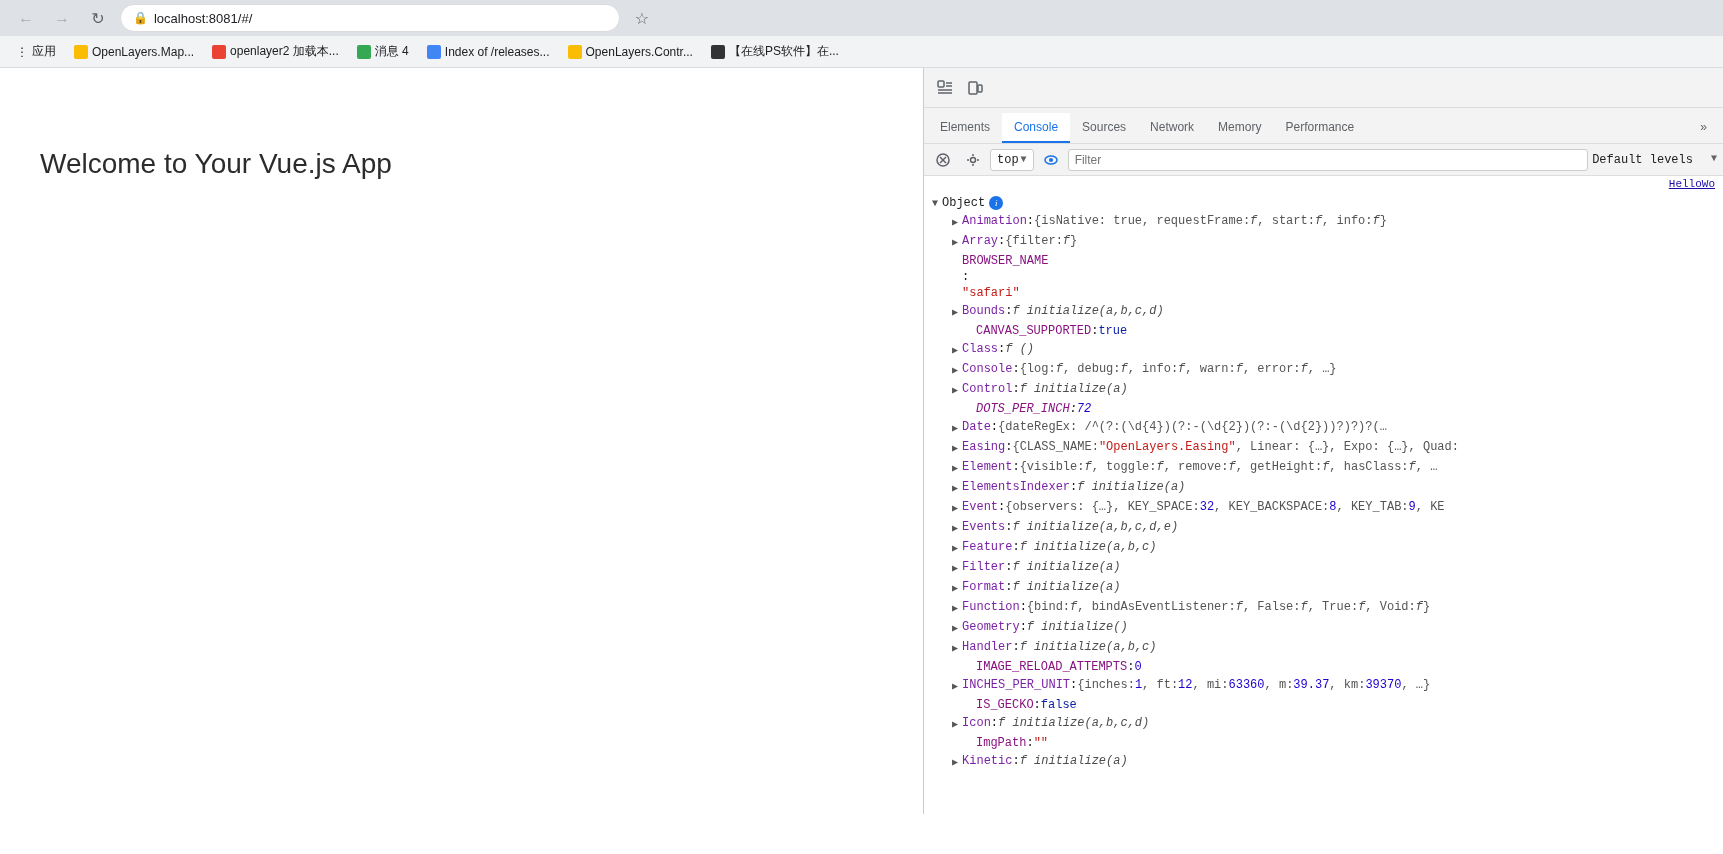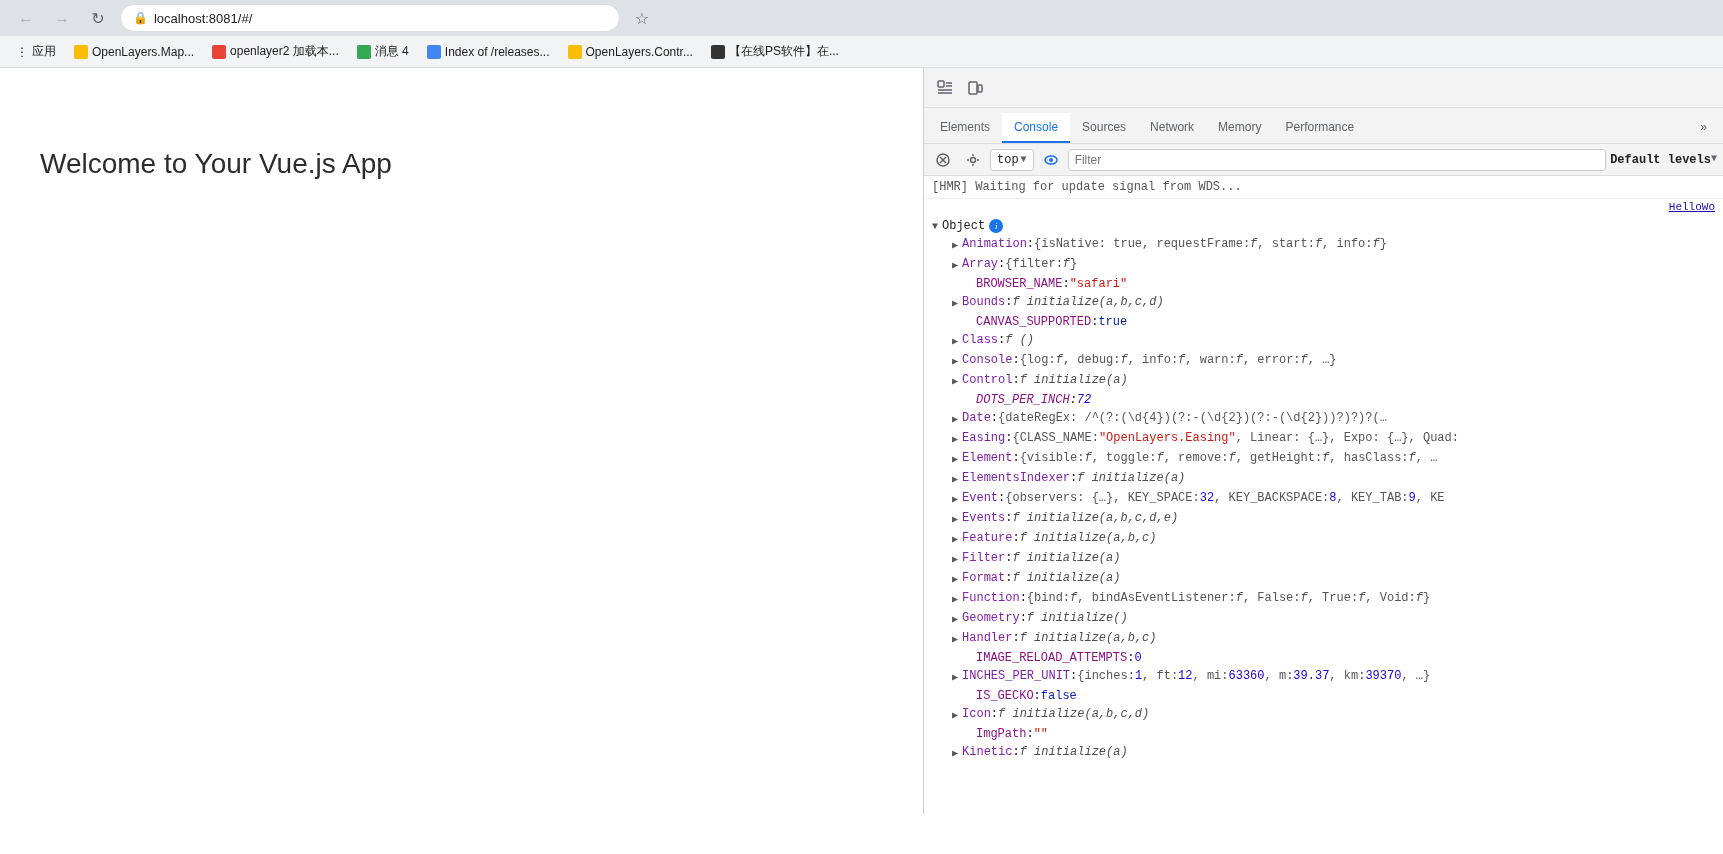--- a/index.html
+++ b/index.html
@@ -32,21 +32,21 @@
 
     .devtools-tabs { height: 36px; background: #f3f3f3; border-bottom: 1px solid #ddd; display: flex; align-items: flex-end; padding: 0 4px; }
     .dt-tab { height: 30px; padding: 0 12px; border: none; background: transparent; cursor: pointer; font-size: 12px; color: #5f6368; border-bottom: 2px solid transparent; display: flex; align-items: center; }
     .dt-tab.active { color: #1a73e8; border-bottom: 2px solid #1a73e8; background: #fff; }
     .dt-tab-more { margin-left: auto; }
 
     .console-toolbar { height: 32px; background: #f3f3f3; border-bottom: 1px solid #ddd; display: flex; align-items: center; padding: 0 6px; gap: 4px; }
     .console-select-wrap { display: flex; align-items: center; gap: 2px; background: #fff; border: 1px solid #ccc; border-radius: 3px; padding: 2px 6px; height: 22px; cursor: pointer; }
     .console-select-wrap span { font-size: 12px; color: #202124; }
     .filter-input { flex: 1; height: 22px; border: 1px solid #ccc; border-radius: 3px; padding: 0 6px; font-size: 12px; color: #202124; }
-    .default-levels { display: flex; gap: 0; font-size: 12px; color: #202124; cursor: pointer; font-weight: bold; }
+    .default-levels { display: flex; gap: 18px; font-size: 12px; color: #202124; cursor: pointer; }
 
     .console-output { flex: 1; overflow-y: auto; background: #fff; padding: 0; }
     .console-line { padding: 2px 8px; border-bottom: 1px solid #f0f0f0; font-size: 12px; line-height: 18px; color: #202124; white-space: pre; font-family: 'Menlo', 'Monaco', 'Courier New', monospace; }
     .console-line.hmr { color: #555; }
 
     .object-tree { padding: 2px 8px; }
     .obj-root { display: flex; align-items: center; gap: 4px; padding: 2px 0; cursor: pointer; color: #202124; }
     .obj-root .triangle { color: #555; font-size: 10px; }
     .obj-root .info-icon { display: inline-block; width: 14px; height: 14px; border-radius: 50%; background: #1a73e8; color: #fff; font-size: 9px; text-align: center; line-height: 14px; font-family: serif; font-style: italic; }
 
@@ -195,21 +195,20 @@
           </svg>
       </button>
       <input class="filter-input" type="text" placeholder="Filter" style="">
       <div class="default-levels">
         <span>Default levels</span>
         <span style="font-size:10px;color:#5f6368;">▼</span>
       </div>
     </div>
 
     <div class="console-output">
-      <div class="console-line hmr">[HMR] Waiting for update signal from WDS...</div>
       <div style="display:flex;justify-content:flex-end;padding:2px 8px;">
         <span style="color:#1a0dab;font-size:11px;text-decoration:underline;cursor:pointer;">HelloWo</span>
       </div>
 
       <div class="object-tree">
         <div class="obj-root">
           <span class="triangle">▼</span>
           <span>Object</span>
           <span class="info-icon">i</span>
         </div>
@@ -230,21 +229,21 @@
 
           <div class="obj-entry">
             <span class="tri">▶</span>
             <span class="key-purple">Array</span>
             <span class="plain">: </span>
             <span class="val-gray">{filter: </span>
               <span class="val-func">f</span>
               <span class="val-gray">}</span>
           </div>
 
-          <div class="obj-entry" style="padding-left:10px;">
+          <div class="obj-entry" style="padding-left:10px;flex-direction:column;">
             <span class="tri-placeholder"></span>
             <span class="key">BROWSER_NAME</span>
             <span class="plain">: </span>
             <span class="val-string">"safari"</span>
           </div>
 
           <div class="obj-entry">
             <span class="tri">▶</span>
             <span class="key-purple">Bounds</span>
             <span class="plain">: </span>

